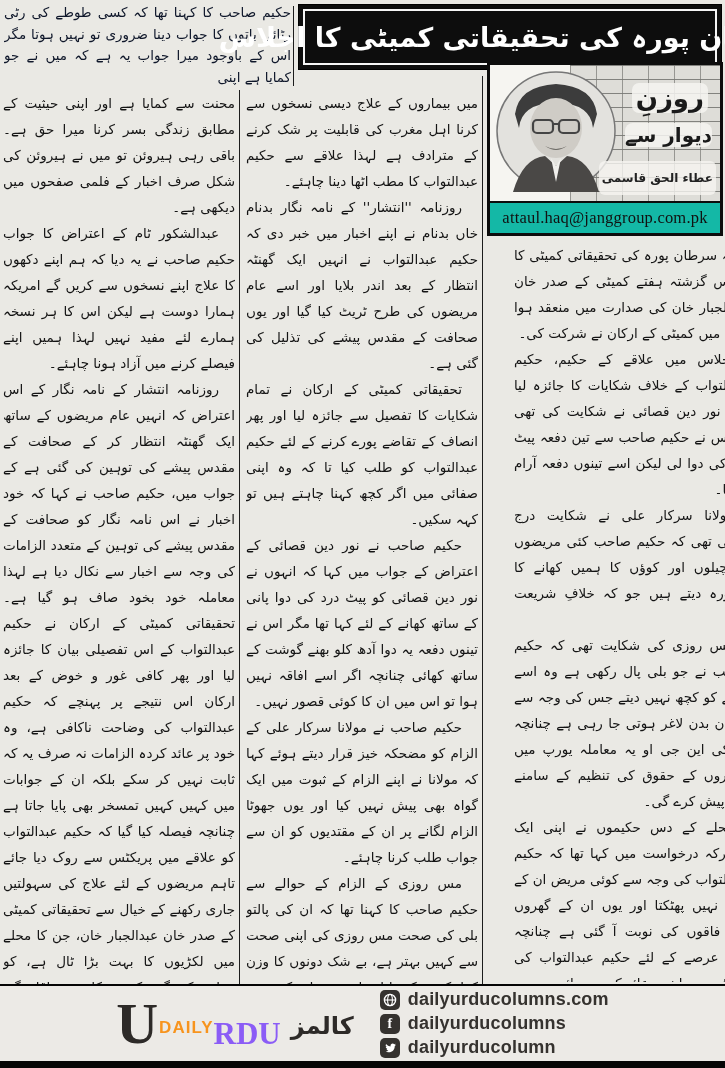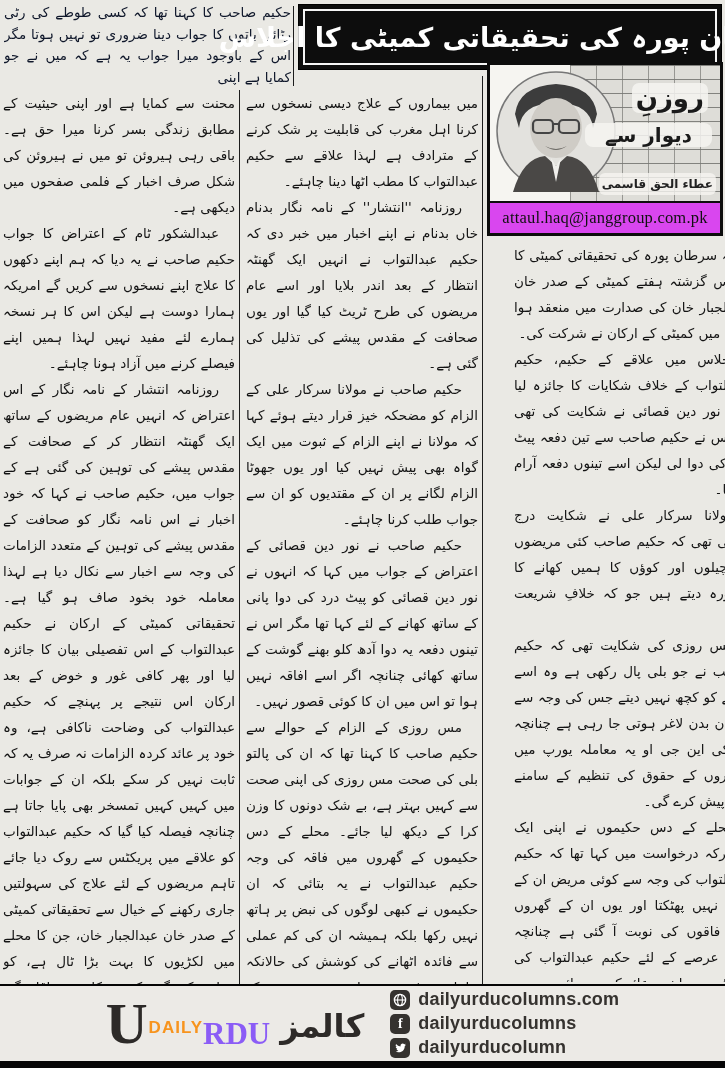--- a/index.html
+++ b/index.html
@@ -48,30 +48,30 @@
   }
   .photo-circle { position:absolute; left:5px; top:5px; }
   .col-title-1 {
     position:absolute; right:12px; top:18px; direction:rtl;
     font-size:26px; font-weight:bold; color:#1a1a1a;
     background:rgba(246,245,241,.85); padding:0 4px; border-radius:7px;
   }
   .col-title-2 {
     position:absolute; right:8px; top:58px; direction:rtl;
     font-size:20px; font-weight:bold; color:#1a1a1a;
-    background:rgba(246,245,241,.85); padding:0 20px; border-radius:8px;
+    background:rgba(246,245,241,.85); padding:0 0; border-radius:8px;
   }
   .author-sign {
     position:absolute; right:4px; bottom:6px; direction:rtl;
     font-size:12px; font-weight:bold; color:#222;
-    background:rgba(246,245,241,.8); padding:4px 3px; border-radius:6px;
+    background:rgba(246,245,241,.8); padding:10px 3px; border-radius:6px;
   }
   .author-email-strip {
     width:100%; height:32px; border-top:2px solid #0d0d0d;
-    background:#d946ef; display:flex; align-items:center; justify-content:center;
+    background:#14b8a6; display:flex; align-items:center; justify-content:center;
   }
   .author-email {
     font-family:"Liberation Serif", serif; font-size:16.5px; color:#111;
     letter-spacing:.2px;
   }
   
   .col {
     position:absolute; direction:rtl; text-align:justify; overflow:hidden;
     font-size:13.5px; line-height:26px; color:#141414;
   }
@@ -94,21 +94,21 @@
   .logo-stack { display:flex; flex-direction:row; align-items:flex-start; margin-left:1px; }
   .logo-daily {
     font-family:"Liberation Sans", sans-serif; font-weight:bold;
     font-size:17px; line-height:17px; color:#f7941e; letter-spacing:1px;
   }
   .logo-rdu {
     font-family:"Liberation Serif", serif; font-weight:bold;
     font-size:31px; line-height:29px; color:#8b5cf6;
   }
   .logo-urdu {
-    direction:rtl; font-size:32px; font-weight:bold; color:#2d2a28;
+    direction:rtl; font-size:24px; font-weight:bold; color:#2d2a28;
     margin-left:10px; line-height:44px;text-align:right;
   }
   .links { display:flex; flex-direction:column; gap:3px; }
   .link-row { display:flex; align-items:center; gap:8px; cursor:pointer; }
   .icon-box {
     width:20px; height:20px; background:#35322f; border-radius:5px;
     color:#fff; display:flex; align-items:center; justify-content:center;
     font-family:"Liberation Serif", serif; font-weight:bold; font-size:14px;
     flex:0 0 auto;
   }
@@ -161,22 +161,23 @@
   <div class="col col-left">
     <p class="cont">محنت سے کمایا ہے اور اپنی حیثیت کے مطابق زندگی بسر کرنا میرا حق ہے۔ باقی رہی ہیروئن تو میں نے ہیروئن کی شکل صرف اخبار کے فلمی صفحوں میں دیکھی ہے۔</p>
     <p>عبدالشکور ٹام کے اعتراض کا جواب حکیم صاحب نے یہ دیا کہ ہم اپنے دکھوں کا علاج اپنے نسخوں سے کریں گے امریکہ ہمارا دوست ہے لیکن اس کا ہر نسخہ ہمارے لئے مفید نہیں لہذا ہمیں اپنے فیصلے کرنے میں آزاد ہونا چاہئے۔</p>
     <p>روزنامہ انتشار کے نامہ نگار کے اس اعتراض کہ انہیں عام مریضوں کے ساتھ ایک گھنٹہ انتظار کر کے صحافت کے مقدس پیشے کی توہین کی گئی ہے کے جواب میں، حکیم صاحب نے کہا کہ خود اخبار نے اس نامہ نگار کو صحافت کے مقدس پیشے کی توہین کے متعدد الزامات کی وجہ سے اخبار سے نکال دیا ہے لہذا معاملہ خود بخود صاف ہو گیا ہے۔ تحقیقاتی کمیٹی کے ارکان نے حکیم عبدالتواب کے اس تفصیلی بیان کا جائزہ لیا اور پھر کافی غور و خوض کے بعد ارکان اس نتیجے پر پہنچے کہ حکیم عبدالتواب کی وضاحت ناکافی ہے، وہ خود پر عائد کردہ الزامات نہ صرف یہ کہ ثابت نہیں کر سکے بلکہ ان کے جوابات میں کہیں کہیں تمسخر بھی پایا جاتا ہے چنانچہ فیصلہ کیا گیا کہ حکیم عبدالتواب کو علاقے میں پریکٹس سے روک دیا جائے تاہم مریضوں کے لئے علاج کی سہولتیں جاری رکھنے کے خیال سے تحقیقاتی کمیٹی کے صدر خان عبدالجبار خان، جن کا محلے میں لکڑیوں کا بہت بڑا ٹال ہے، کو ہدایت کی گئی کہ وہ کل سے باقاعدگی کے ساتھ مطب میں بیٹھیں اور مریضوں کو دیکھنا شروع کر دیں۔</p>
 
   </div>
 
   <div class="col col-middle">
     <p class="cont">میں بیماروں کے علاج دیسی نسخوں سے کرنا اہل مغرب کی قابلیت پر شک کرنے کے مترادف ہے لہذا علاقے سے حکیم عبدالتواب کا مطب اٹھا دینا چاہئے۔</p>
     <p>روزنامہ ''انتشار'' کے نامہ نگار بدنام خاں بدنام نے اپنے اخبار میں خبر دی کہ حکیم عبدالتواب نے انہیں ایک گھنٹہ انتظار کے بعد اندر بلایا اور اسے عام مریضوں کی طرح ٹریٹ کیا گیا اور یوں صحافت کے مقدس پیشے کی تذلیل کی گئی ہے۔</p>
+    <p>تحقیقاتی کمیٹی کے ارکان نے تمام شکایات کا تفصیل سے جائزہ لیا اور پھر انصاف کے تقاضے پورے کرنے کے لئے حکیم عبدالتواب کو طلب کیا تا کہ وہ اپنی صفائی میں اگر کچھ کہنا چاہتے ہیں تو کہہ سکیں۔</p>
+    <p>حکیم صاحب نے نور دین قصائی کے اعتراض کے جواب میں کہا کہ انہوں نے نور دین قصائی کو پیٹ درد کی دوا پانی کے ساتھ کھانے کے لئے کہا تھا مگر اس نے تینوں دفعہ یہ دوا آدھ کلو بھنے گوشت کے ساتھ کھائی چنانچہ اگر اسے افاقہ نہیں ہوا تو اس میں ان کا کوئی قصور نہیں۔</p>
     <p>حکیم صاحب نے مولانا سرکار علی کے الزام کو مضحکہ خیز قرار دیتے ہوئے کہا کہ مولانا نے اپنے الزام کے ثبوت میں ایک گواہ بھی پیش نہیں کیا اور یوں جھوٹا الزام لگانے پر ان کے مقتدیوں کو ان سے جواب طلب کرنا چاہئے۔</p>
-    <p>حکیم صاحب نے نور دین قصائی کے اعتراض کے جواب میں کہا کہ انہوں نے نور دین قصائی کو پیٹ درد کی دوا پانی کے ساتھ کھانے کے لئے کہا تھا مگر اس نے تینوں دفعہ یہ دوا آدھ کلو بھنے گوشت کے ساتھ کھائی چنانچہ اگر اسے افاقہ نہیں ہوا تو اس میں ان کا کوئی قصور نہیں۔</p>
     <p>مس روزی کے الزام کے حوالے سے حکیم صاحب کا کہنا تھا کہ ان کی پالتو بلی کی صحت مس روزی کی اپنی صحت سے کہیں بہتر ہے، بے شک دونوں کا وزن کرا کے دیکھ لیا جائے۔ محلے کے دس حکیموں کے گھروں میں فاقہ کی وجہ حکیم عبدالتواب نے یہ بتائی کہ ان حکیموں نے کبھی لوگوں کی نبض پر ہاتھ نہیں رکھا بلکہ ہمیشہ ان کی کم عملی سے فائدہ اٹھانے کی کوشش کی حالانکہ جاہل صرف وہ ہوتا ہے جو دوسرے کو کم علم سمجھتا ہے لہذا اگر مریض ان کی طرف نہیں جاتے تو اس کی ذمہ داری خود ان پر عائد ہوتی ہے۔</p>
 
   </div>
 
   <div class="col col-right">
     <p class="cont">محلہ سرطان پورہ کی تحقیقاتی کمیٹی کا اجلاس گزشتہ ہفتے کمیٹی کے صدر خان عبدالجبار خان کی صدارت میں منعقد ہوا جس میں کمیٹی کے ارکان نے شرکت کی۔</p>
     <p>اجلاس میں علاقے کے حکیم، حکیم عبدالتواب کے خلاف شکایات کا جائزہ لیا گیا۔ نور دین قصائی نے شکایت کی تھی کہ اس نے حکیم صاحب سے تین دفعہ پیٹ درد کی دوا لی لیکن اسے تینوں دفعہ آرام نہ آیا۔</p>
     <p>مولانا سرکار علی نے شکایت درج کرائی تھی کہ حکیم صاحب کئی مریضوں کو چیلوں اور کوؤں کا ہمیں کھانے کا مشورہ دیتے ہیں جو کہ خلافِ شریعت ہے۔</p>
     <p>مس روزی کی شکایت تھی کہ حکیم صاحب نے جو بلی پال رکھی ہے وہ اسے کھانے کو کچھ نہیں دیتے جس کی وجہ سے وہ دن بدن لاغر ہوتی جا رہی ہے چنانچہ ان کی این جی او یہ معاملہ یورپ میں جانوروں کے حقوق کی تنظیم کے سامنے بھی پیش کرے گی۔</p>
     <p>محلے کے دس حکیموں نے اپنی ایک مشترکہ درخواست میں کہا تھا کہ حکیم عبدالتواب کی وجہ سے کوئی مریض ان کے پاس نہیں پھٹکتا اور یوں ان کے گھروں میں فاقوں کی نوبت آ گئی ہے چنانچہ کچھ عرصے کے لئے حکیم عبدالتواب کی پریکٹس پر پابندی عائد کر دی جائے۔</p>

